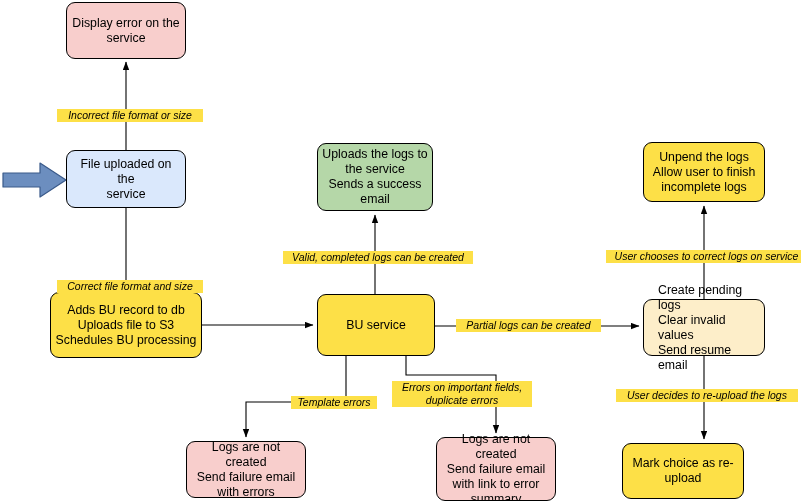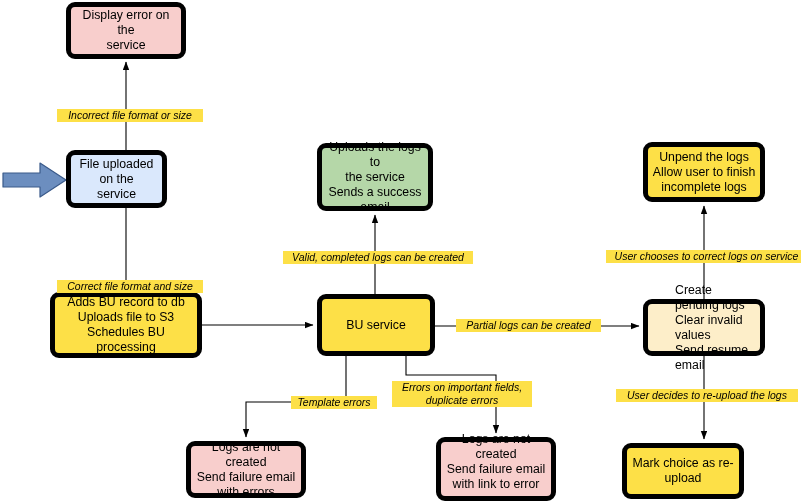--- a/index.html
+++ b/index.html
@@ -1,29 +1,29 @@
 <!DOCTYPE html>
 <html><head>
 <meta charset="utf-8">
 <style>
   html,body{margin:0;padding:0;background:#ffffff;}
   body{width:801px;height:501px;position:relative;overflow:hidden;
        font-family:"Liberation Sans","DejaVu Sans",sans-serif;color:#000;}
   #canvas{position:absolute;inset:0;width:801px;height:501px;}
   svg.edges{position:absolute;left:0;top:0;width:801px;height:501px;}
-  .node{position:absolute;box-sizing:border-box;border:5px solid #0ea5e9;
+  .node{position:absolute;box-sizing:border-box;border:1px solid #0ea5e9;
         border-radius:9px;display:flex;align-items:center;justify-content:center;
         text-align:center;font-size:12.3px;line-height:15px;padding:2px 4px;}
   .node .txt{white-space:pre-line;}
   .n-pink{background:#f8cecc;border-color:#000;}
   .n-blue{background:#dae8fc;border-color:#000;}
   .n-green{background:#b5d7a8;border-color:#000;}
   .n-yellow{background:#ffe6cc;background:#fdeec9;border-color:#000;}
   .n-white{background:#fde047;border-color:#000;}
-  .node.left-text{justify-content:flex-start;text-align:left;padding-left:27px;}
+  .node.left-text{justify-content:flex-start;text-align:left;padding-left:14px;}
   .elabel{position:absolute;font-size:10.5px;line-height:13px;text-align:center;
           color:#000;background:#fde047;padding:0 3px;white-space:pre-line;font-style:italic;}
   .bigarrow{position:absolute;}
 </style>
 </head>
 <body>
 
 <div id="canvas">
 
   <svg class="edges" viewBox="0 0 801 501">
@@ -56,21 +56,21 @@
 
   <svg class="bigarrow" style="left:2px;top:161px;" width="66" height="38" viewBox="0 0 66 38">
     <path d="M1,12 L38,12 L38,2 L64,19 L38,36 L38,26 L1,26 Z" fill="#6c8ebf" stroke="#3a5a8a" stroke-width="1.2" stroke-linejoin="round"></path>
   </svg>
 
   <div class="node n-pink" style="left:66px;top:2px;width:120px;height:57px;">
     <span class="txt">Display error on the
 service</span>
   </div>
 
-  <div class="node n-blue" style="left:66px;top:150px;width:101px;height:58px;">
+  <div class="node n-blue" style="left:66px;top:150px;width:120px;height:58px;">
     <span class="txt">File uploaded on the
 service</span>
   </div>
 
   <div class="node n-white" style="left:50px;top:292px;width:152px;height:66px;">
     <span class="txt">Adds BU record to db
 Uploads file to S3
 Schedules BU processing</span>
   </div>
 

